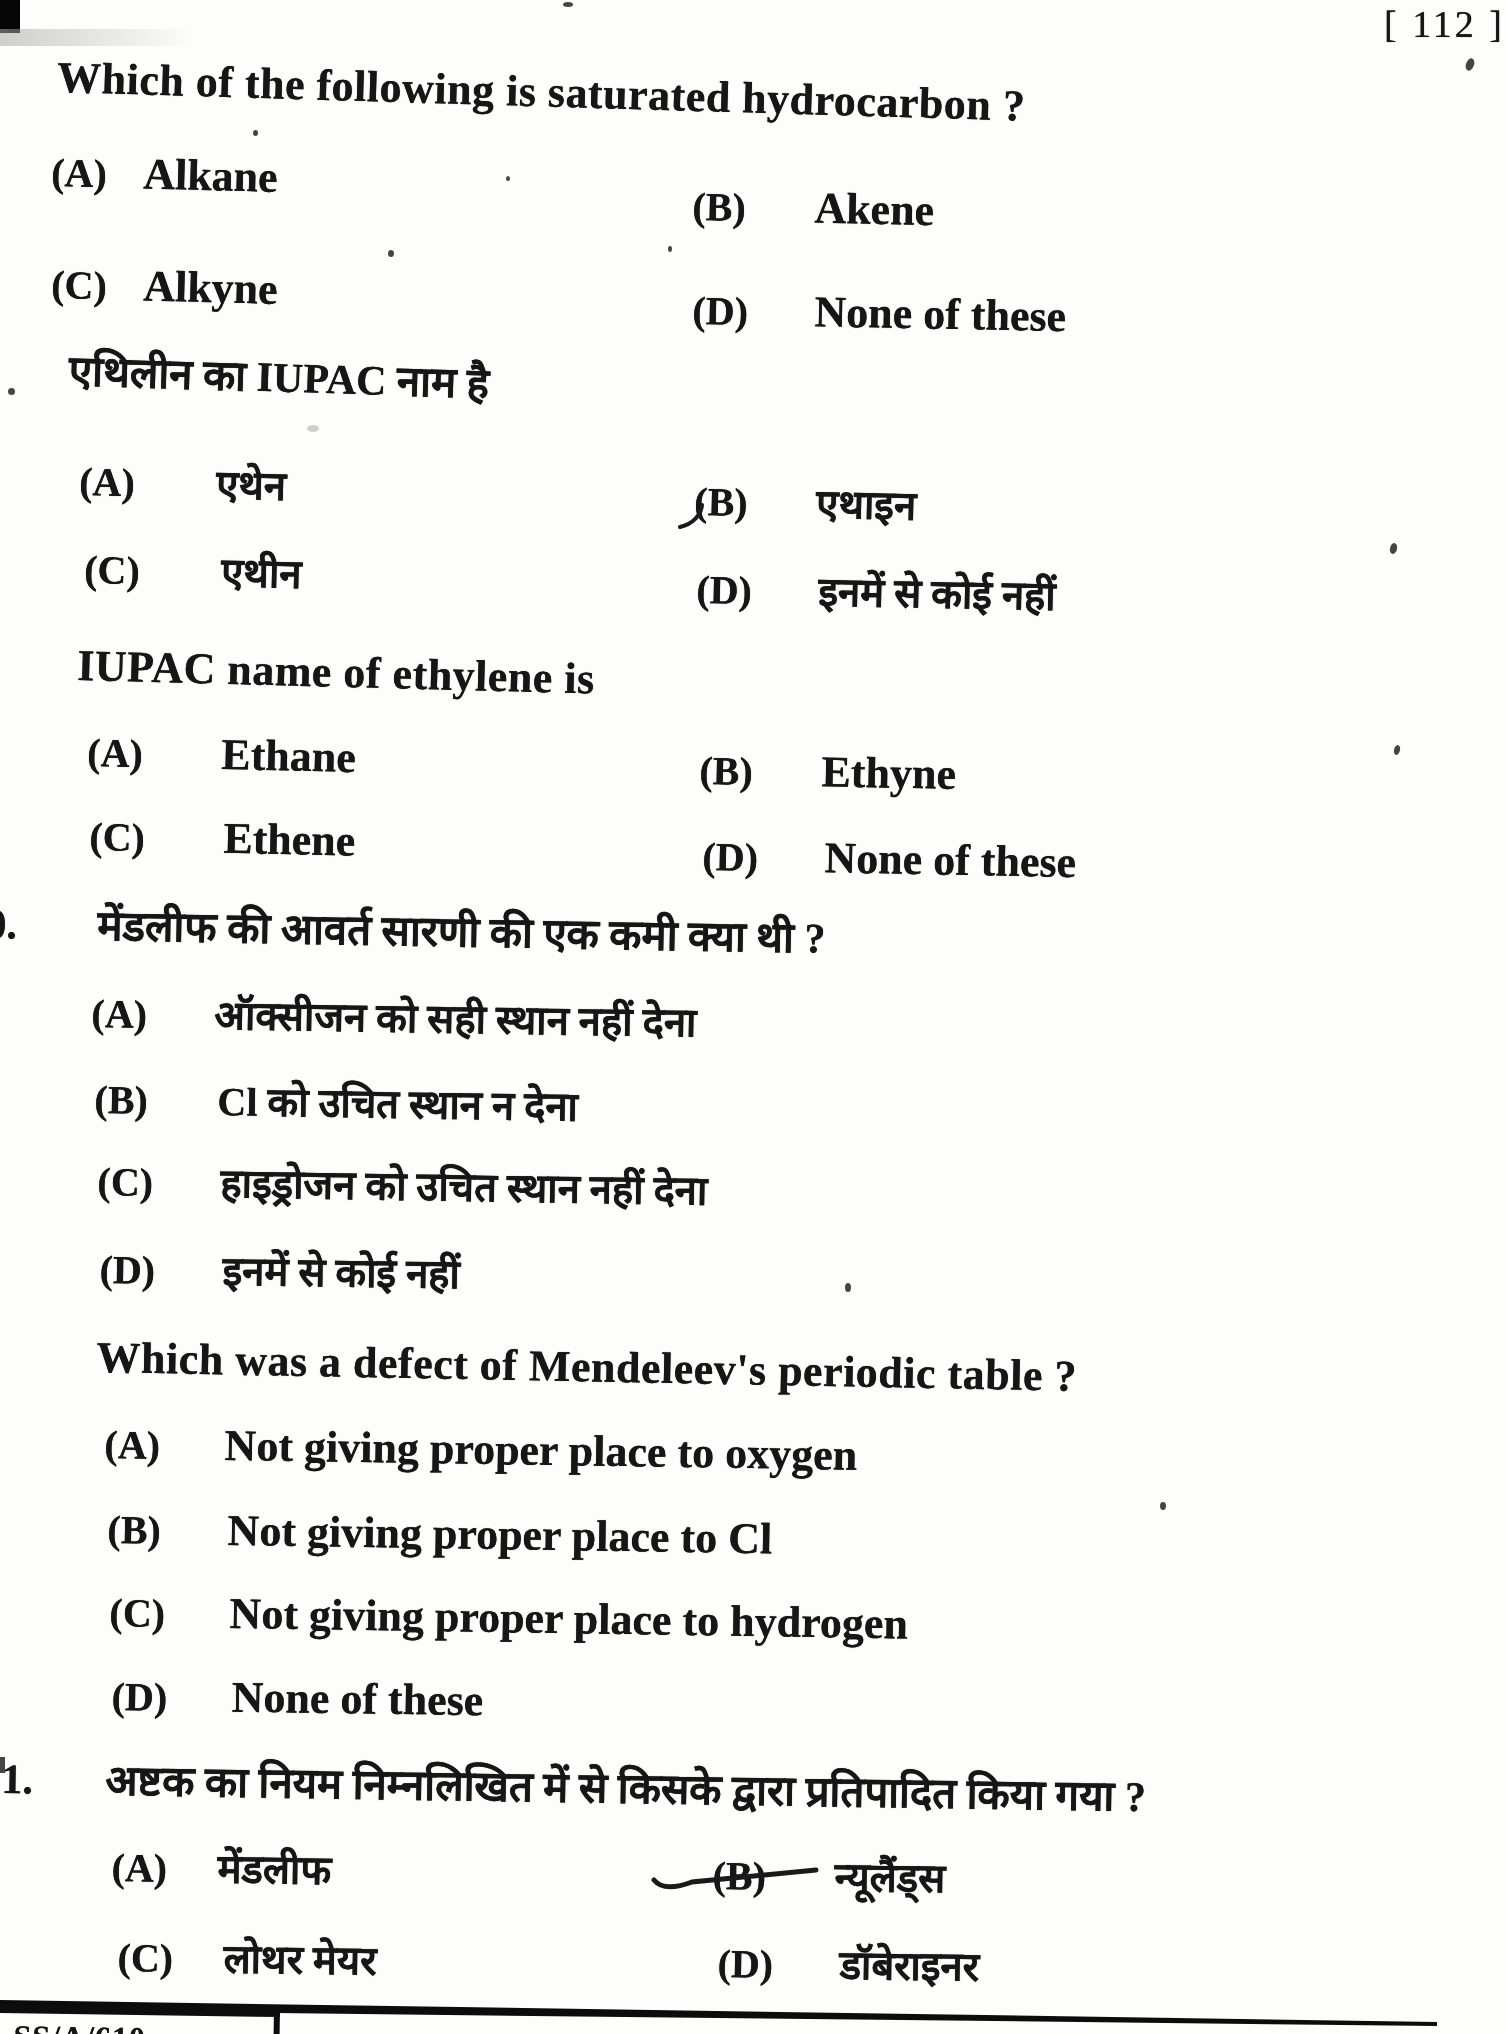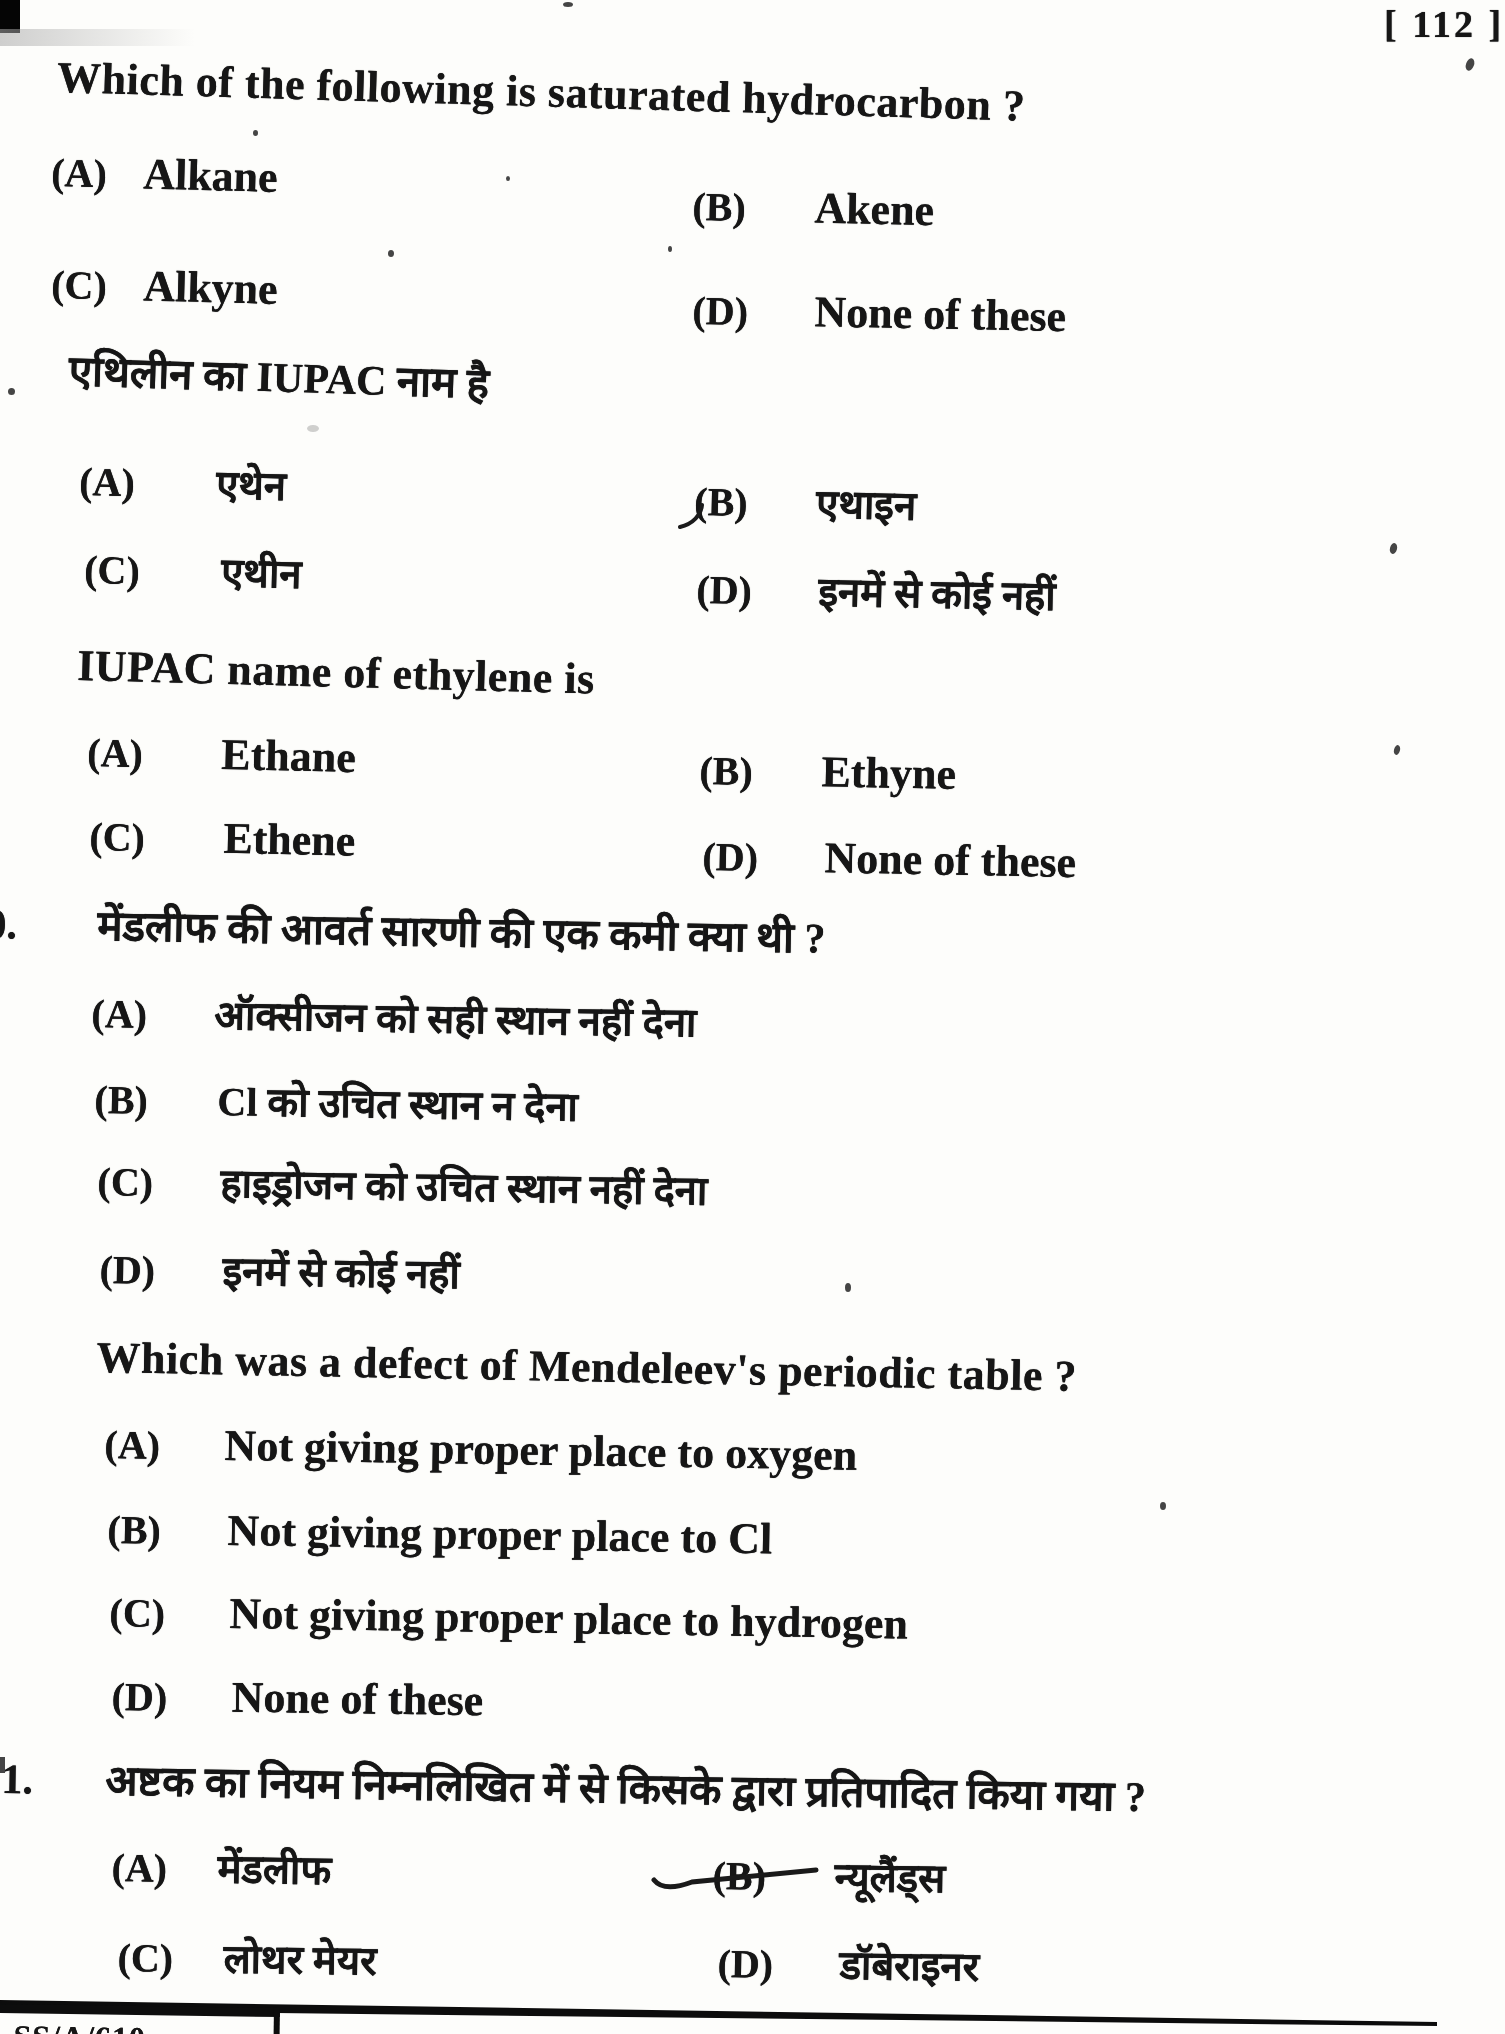--- a/index.html
+++ b/index.html
@@ -28,21 +28,21 @@
   .qnum{display:inline-block;font-size:42px;font-weight:bold;}
   .nw112{width:112px;} .nw104{width:104px;}
   
   .r08{transform:rotate(.8deg);} .r09{transform:rotate(.9deg);}
   .r10{transform:rotate(1deg);}  .r11{transform:rotate(1.1deg);}
   .r12{transform:rotate(1.2deg);}.r13{transform:rotate(1.3deg);}
   .r14{transform:rotate(1.4deg);}.r15{transform:rotate(1.5deg);}
   .r17{transform:rotate(1.7deg);}.r18{transform:rotate(1.8deg);}
   .pageno{
     position:absolute;left:1384px;top:2px;
-    font-size:38px;font-weight:bold;letter-spacing:3px;
+    font-size:38px;font-weight:normal;letter-spacing:3px;
     text-shadow:0 0 0.8px currentColor;
   }
   .corner-block{position:absolute;left:0;top:0;width:20px;height:33px;background:#050505;}
   .corner-smudge{
     position:absolute;left:0;top:29px;width:195px;height:17px;
     background:linear-gradient(to right,#a8a8a8,rgba(220,220,220,0));
     opacity:.55;
   }
   .speck{position:absolute;background:#242424;border-radius:50%;opacity:.85;}
   .speck.gray{opacity:.35;background:#777;}

